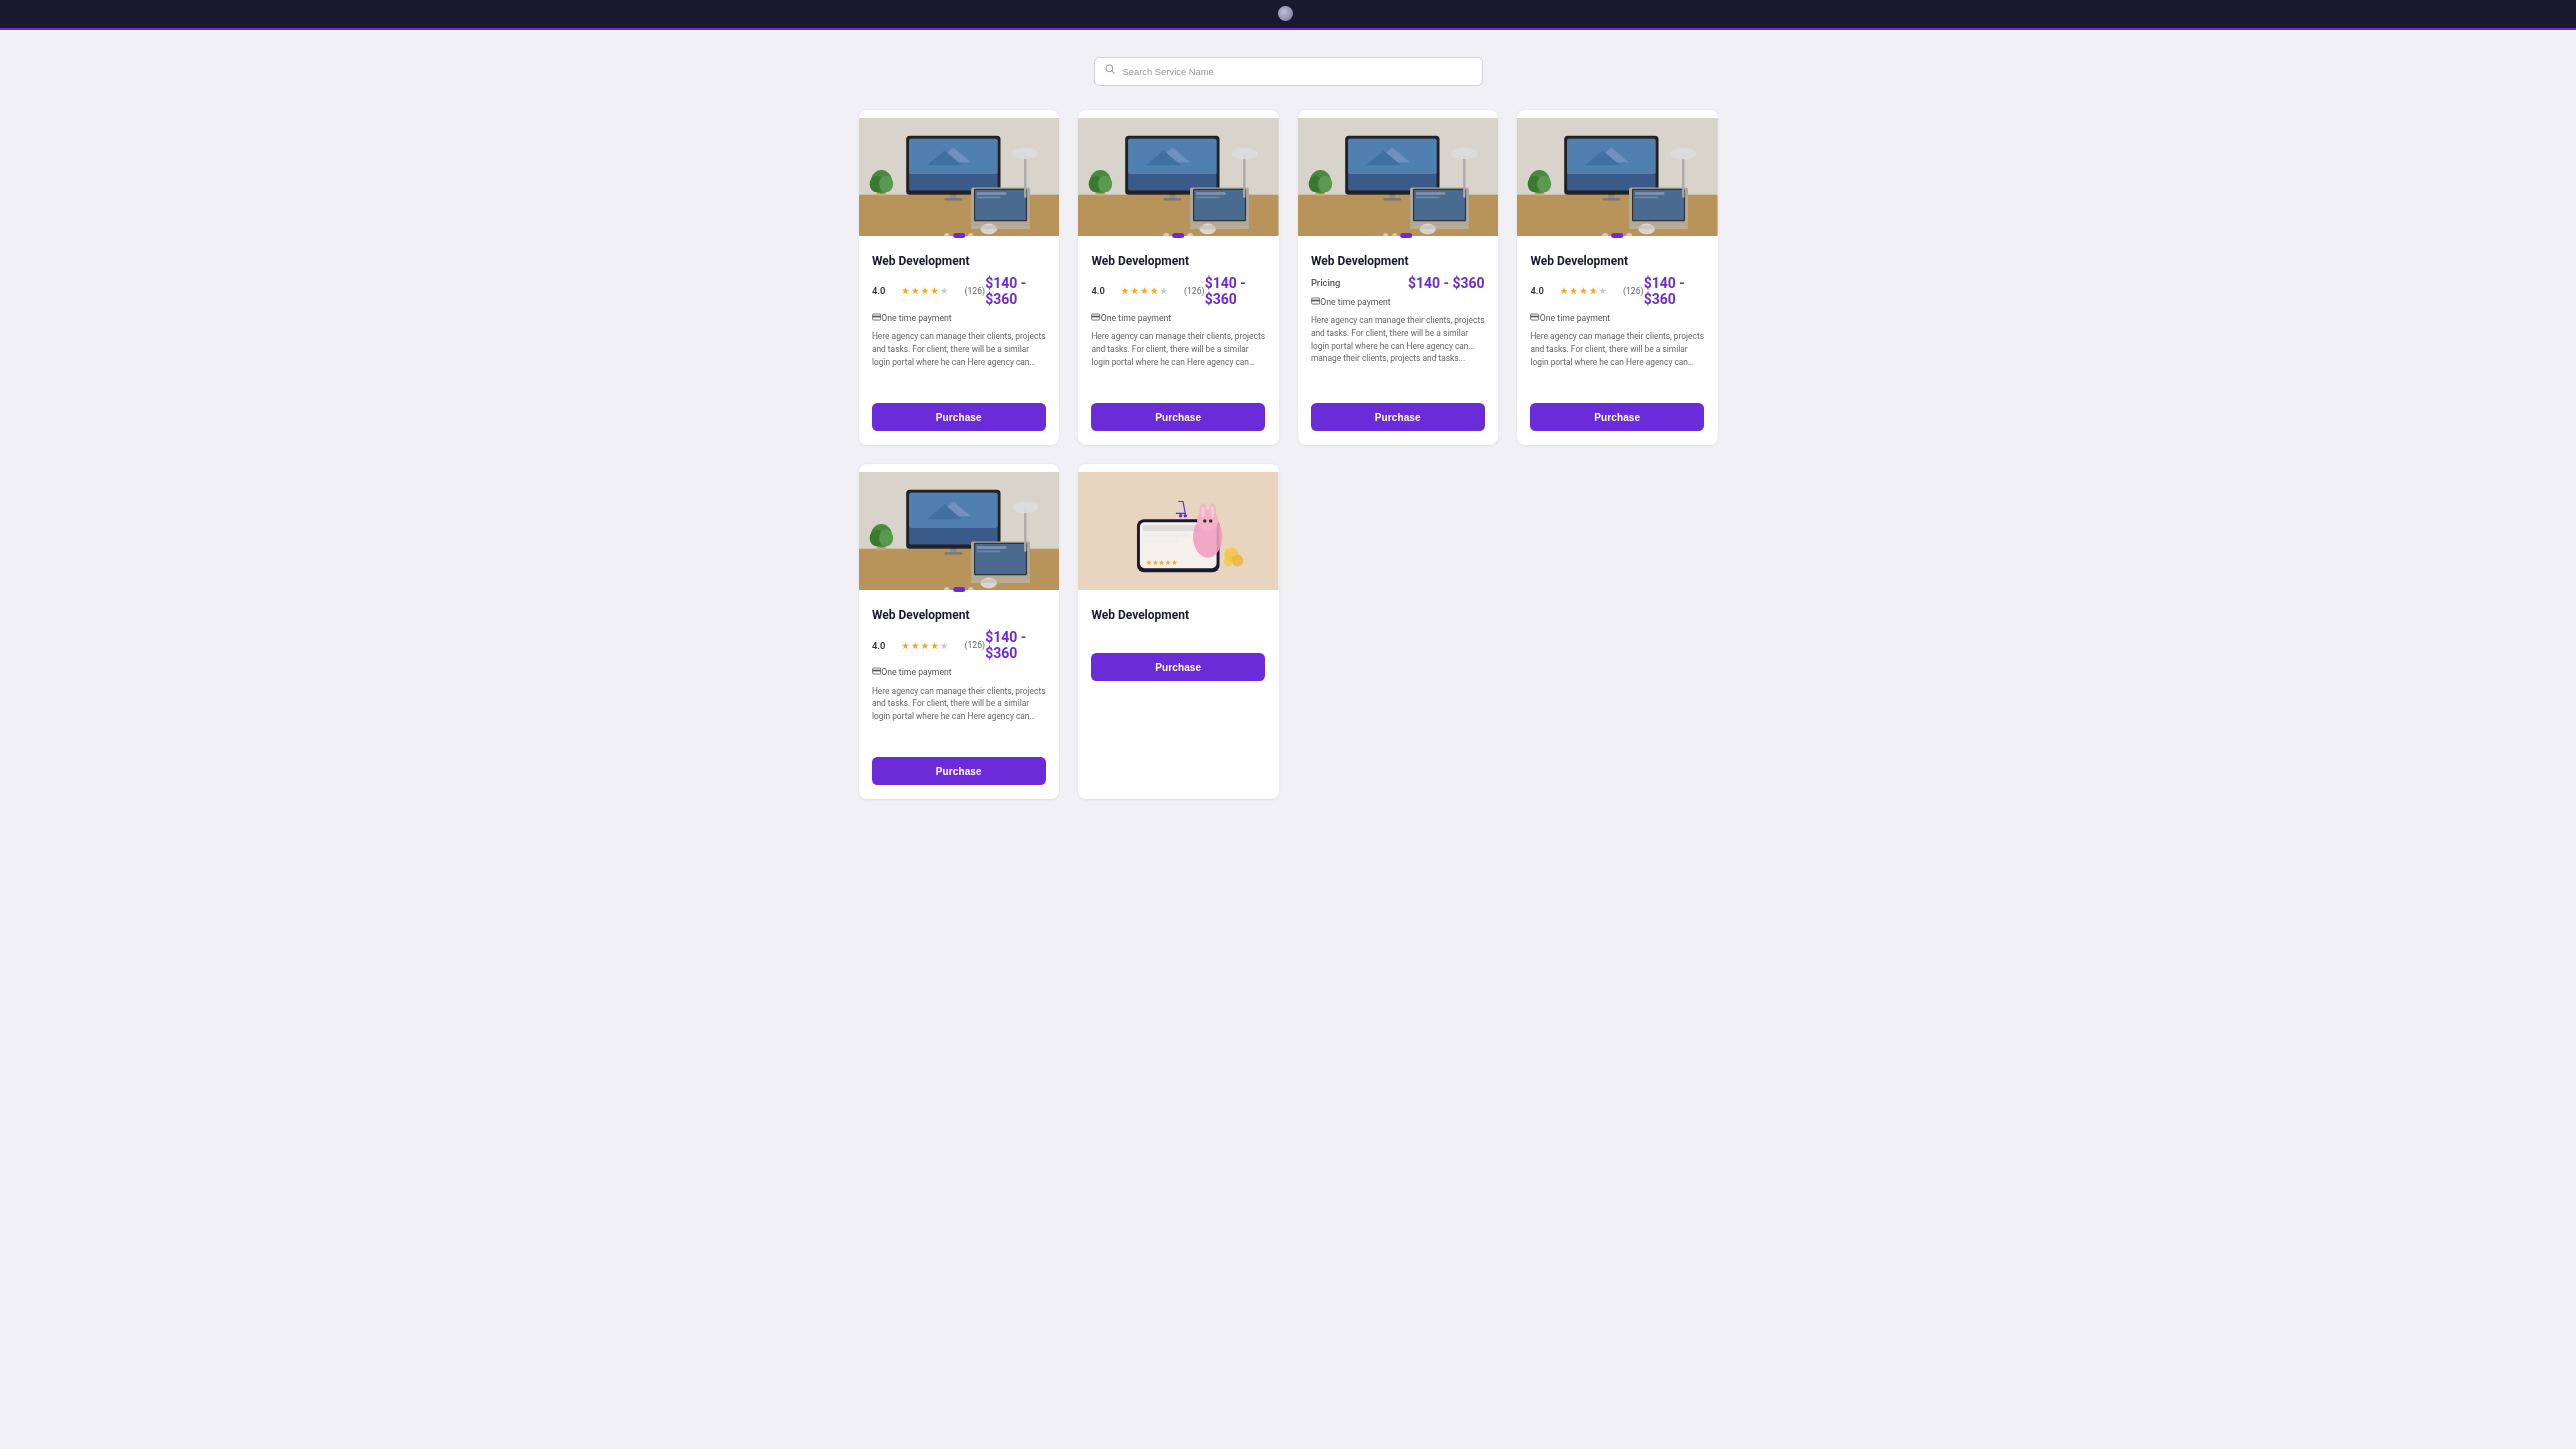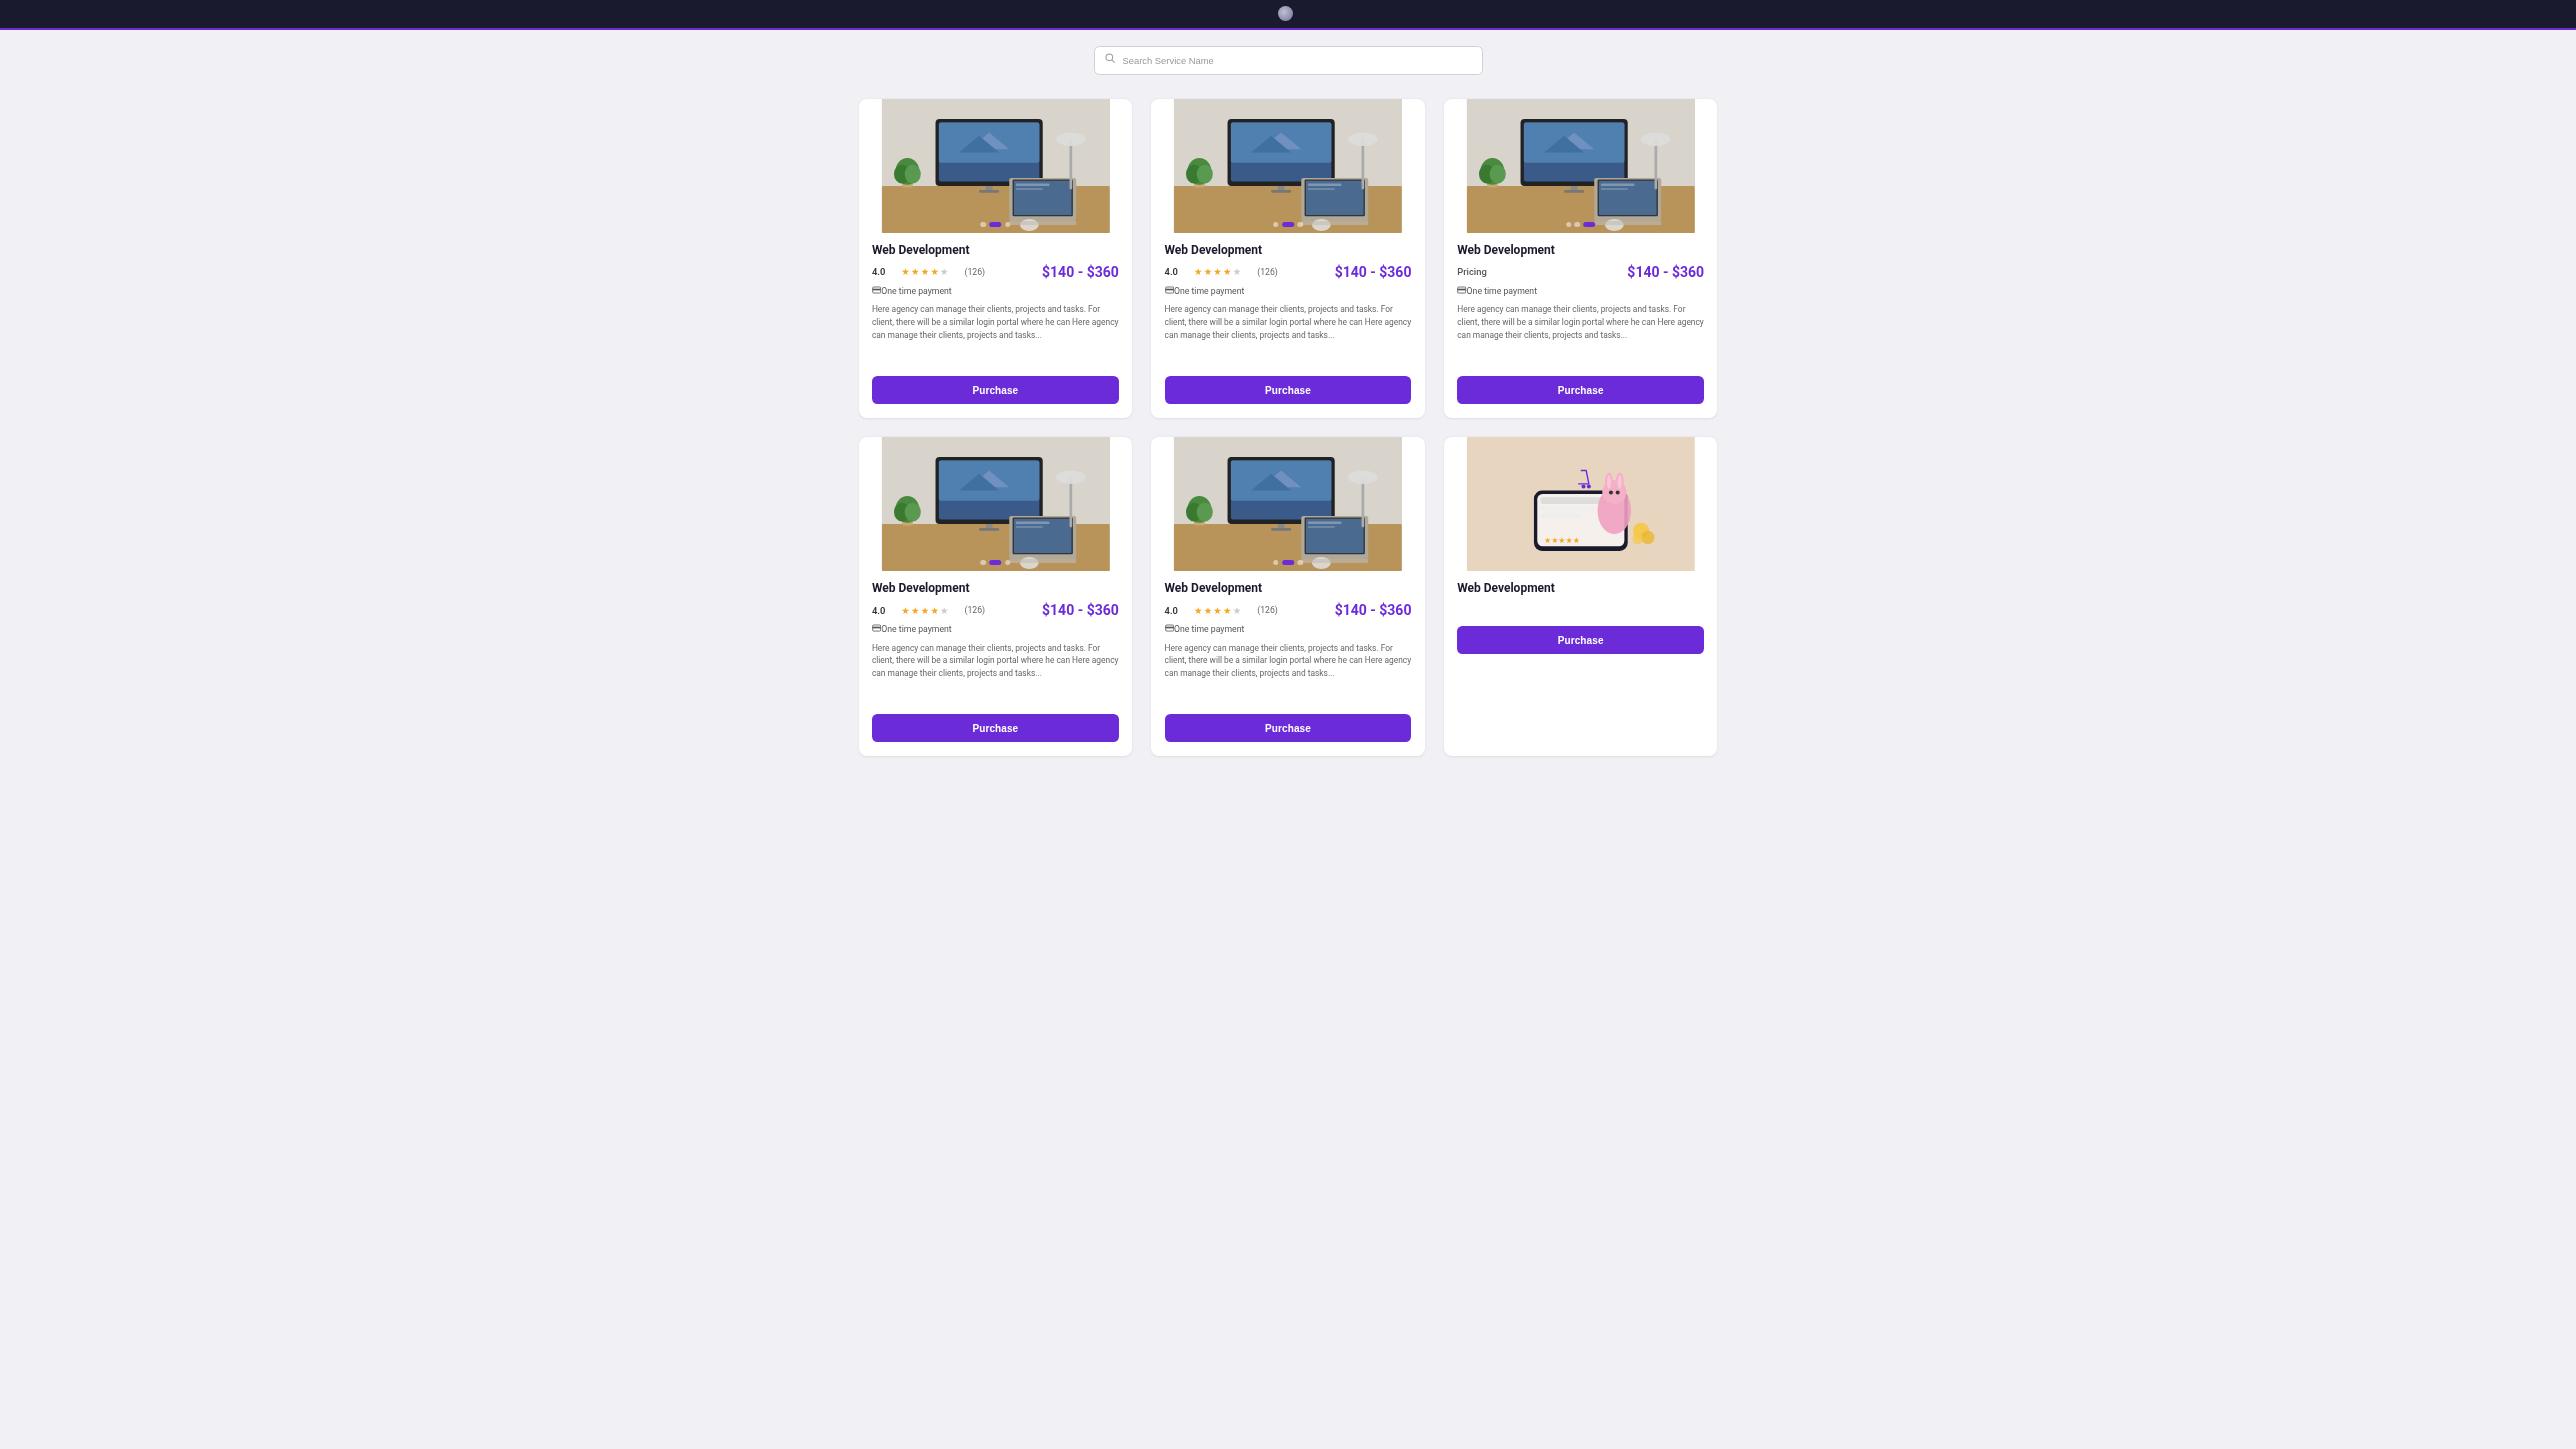--- a/index.html
+++ b/index.html
@@ -28,21 +28,21 @@
     }
 
     .top-bar-title {
       color: #ffffff;
       font-size: 10px;
       font-weight: 500;
       letter-spacing: 0.2px;
     }
 
     .main-content {
-      padding: 16px 40px 40px;
+      padding: 27px 40px 40px;
       max-width: 939px;
       margin: 0 auto;
     }
 
     .search-container {
       display: flex;
       justify-content: center;
       margin-bottom: 24px;
     }
 
@@ -71,21 +71,21 @@
       width: 100%;
       background: transparent;
     }
 
     .search-input::placeholder {
       color: #999;
     }
 
     .cards-grid {
       display: grid;
-      grid-template-columns: repeat(3, 1fr);
+      grid-template-columns: repeat(4, 1fr);
       gap: 19px;
     }
 
     .card {
       background: #ffffff;
       border-radius: 8px;
       overflow: hidden;
       box-shadow: 0 0.7px 2.7px rgba(0,0,0,0.08);
       display: flex;
       flex-direction: column;

